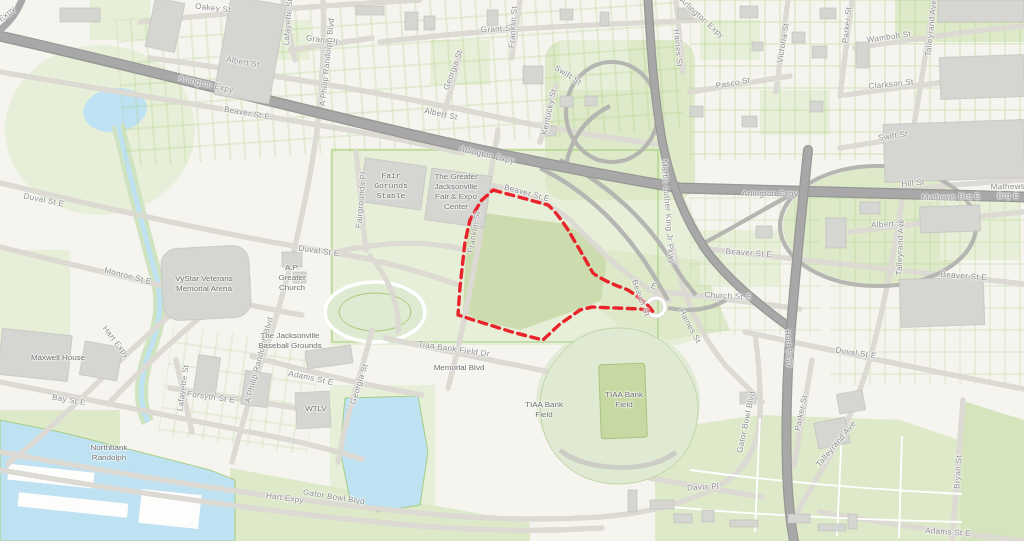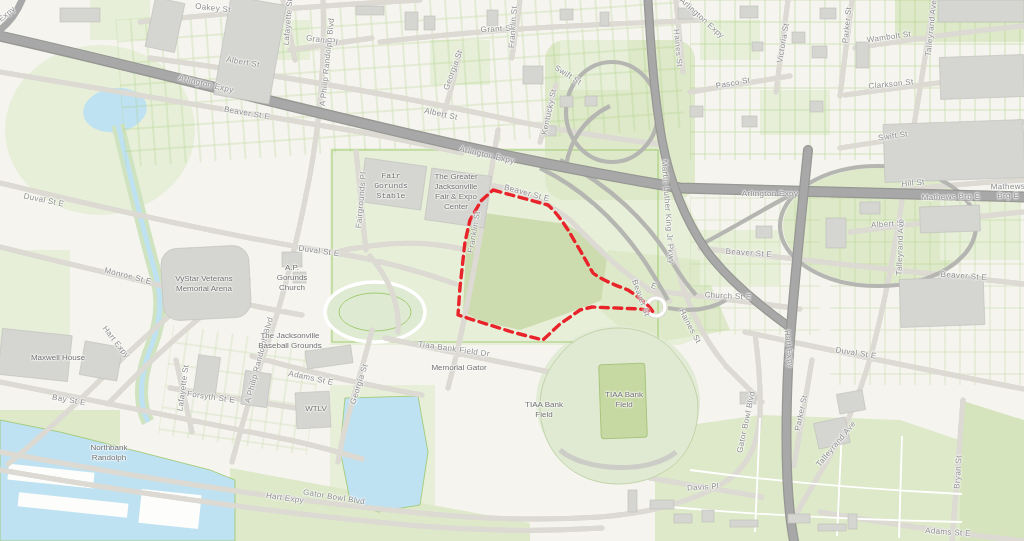--- a/index.html
+++ b/index.html
@@ -243,27 +243,27 @@
       <span class="lbl pl" style="left: 391px; top: 186px; font-family: Liberation Mono, monospace; --r: 0deg;">Fair
 Gorunds
 Stable</span>
       <span class="lbl pl" style="left: 456px; top: 192px; --r: 0deg;">The Greater
 Jacksonville
 Fair &amp; Expo
 Center</span>
       <span class="lbl pl" style="left: 204px; top: 284px; --r: 0deg;">VyStar Veterans
 Memorial Arena</span>
       <span class="lbl pl" style="left: 292px; top: 278px; --r: 0deg;">A.P.
-Gorunds
+Greater
 Church</span>
       <span class="lbl pl" style="left: 290px; top: 341px; --r: 0deg;">The Jacksonville
 Baseball Grounds</span>
       <span class="lbl pl" style="left: 316px; top: 409px; --r: 0deg;">WTLV</span>
       <span class="lbl pl" style="left: 36px; top: 358px; padding-left: 44px; --r: 0deg;">Maxwell House</span>
       <span class="lbl pl" style="left: 109px; top: 453px; --r: 0deg;">Northbank
 Randolph</span>
-      <span class="lbl pl" style="left: 459px; top: 368px; --r: 0deg;">Memorial Gator</span>
+      <span class="lbl pl" style="left: 459px; top: 368px; --r: 0deg;">Memorial Blvd</span>
       <span class="lbl pl" style="left: 544px; top: 410px; --r: 0deg;">TIAA Bank
 Field</span>
       <span class="lbl pl" style="left: 624px; top: 400px; --r: 0deg;">TIAA Bank
 Field</span>
     </div>
 </div>
 
 </body></html>

